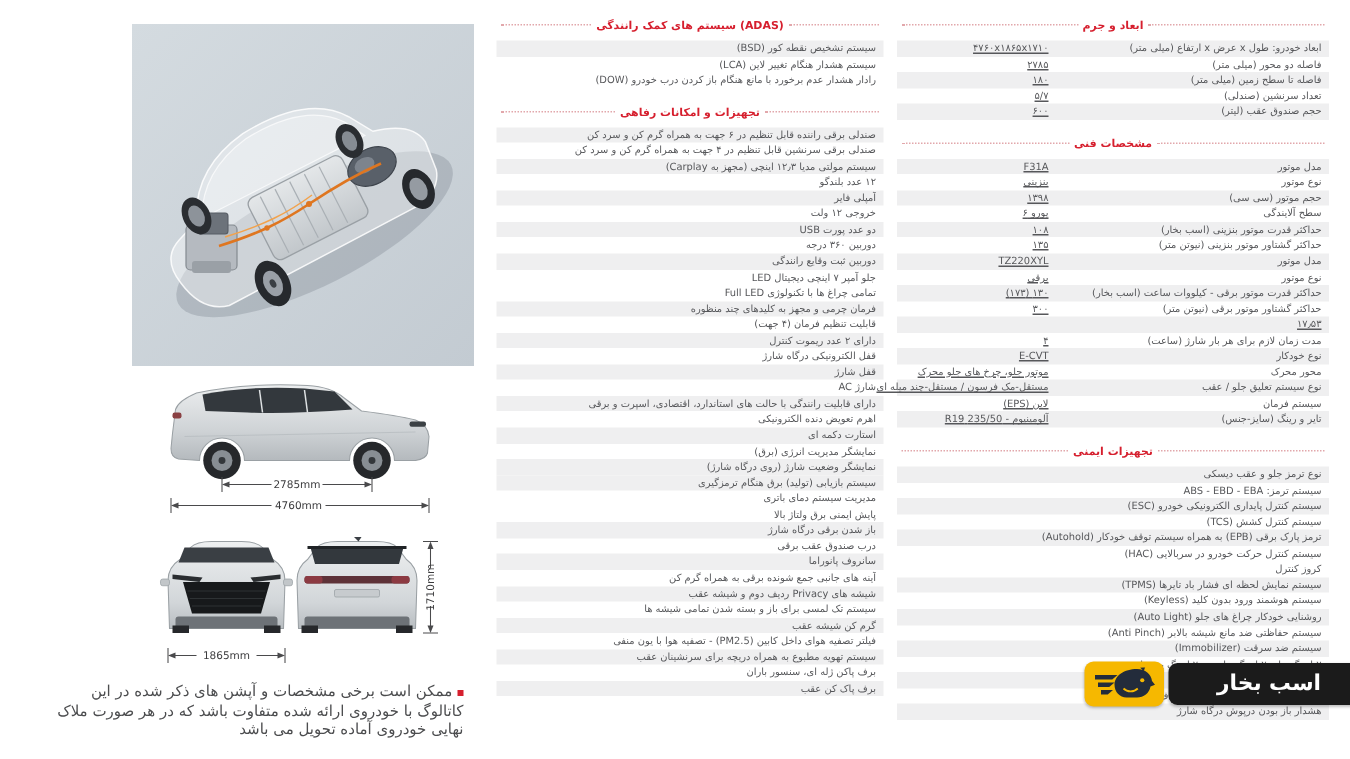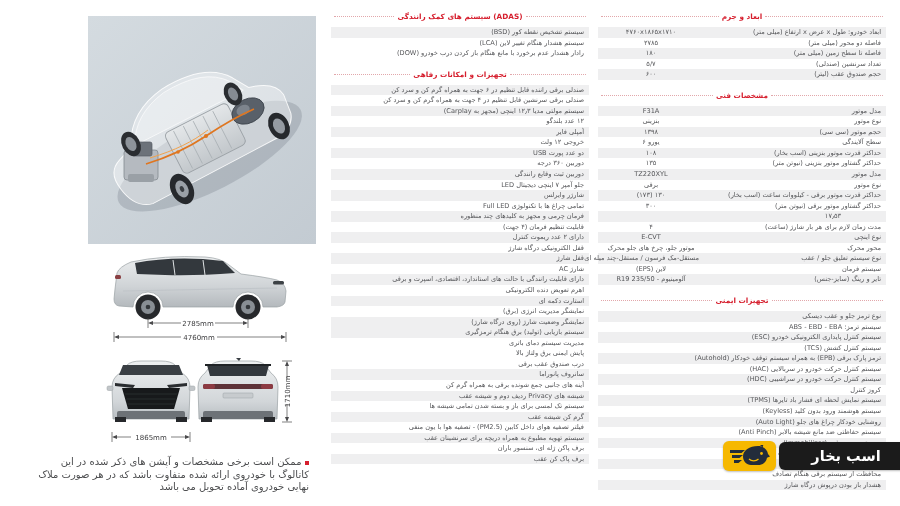--- a/index.html
+++ b/index.html
@@ -15,21 +15,21 @@
   #middle-col{left:331px;width:258px;}
   #right-col{left:598px;width:288px;}
   .sec-header{display:flex;align-items:center;height:13px;margin-bottom:4px;}
   .sec-header::before,.sec-header::after{content:"";flex:1;border-top:1px dotted #e2a7ab;margin:0 3px;}
   .sec-header span{color:#d61f2e;font-weight:bold;font-size:7.3px;white-space:nowrap;}
   .rows{margin-bottom:9px;}
   .spec-row{display:flex;direction:rtl;align-items:center;height:10.55px;line-height:10.55px;
             font-size:6.6px;color:#56575a;padding:0 5px;box-sizing:border-box;}
   .spec-row.alt{background:#efeff0;}
   .spec-row .lab{flex:1;white-space:nowrap;overflow:hidden;}
-  .spec-row .val{flex:none;width:96px;text-align:center;white-space:nowrap;direction:rtl;}
+  .spec-row .val{flex:none;width:96px;white-space:nowrap;direction:rtl;text-decoration:underline;}
   
   .art{position:absolute;}
   #disclaimer{
     position:absolute;left:33px;top:456px;width:276px;
     direction:rtl;text-align:right;font-size:10px;line-height:12.6px;color:#4c4d4f;
   }
   #disclaimer .bullet{display:inline-block;width:4.5px;height:4.5px;background:#d61f2e;margin-left:3px;}
   
   #logo{position:absolute;left:723px;top:441px;height:30px;display:flex;direction:ltr;align-items:center;}
   #logo .badge{width:53px;height:30px;background:#f6b800;border-radius:6px;
@@ -261,23 +261,20 @@
       </div>
       <div class="spec-row">
         <span class="lab">دوربین ۳۶۰ درجه</span>
       </div>
       <div class="spec-row alt">
         <span class="lab">دوربین ثبت وقایع رانندگی</span>
       </div>
       <div class="spec-row">
         <span class="lab">جلو آمپر ۷ اینچی دیجیتال LED</span>
       </div>
-      <div class="spec-row alt">
-        <span class="lab">شارژر وایرلس</span>
-      </div>
       <div class="spec-row">
         <span class="lab">تمامی چراغ ها با تکنولوژی Full LED</span>
       </div>
       <div class="spec-row alt">
         <span class="lab">فرمان چرمی و مجهز به کلیدهای چند منظوره</span>
       </div>
       <div class="spec-row">
         <span class="lab">قابلیت تنظیم فرمان (۴ جهت)</span>
       </div>
       <div class="spec-row alt">
@@ -308,20 +305,23 @@
         <span class="lab">نمایشگر وضعیت شارژ (روی درگاه شارژ)</span>
       </div>
       <div class="spec-row alt">
         <span class="lab">سیستم بازیابی (تولید) برق هنگام ترمزگیری</span>
       </div>
       <div class="spec-row">
         <span class="lab">مدیریت سیستم دمای باتری</span>
       </div>
       <div class="spec-row">
         <span class="lab">پایش ایمنی برق ولتاژ بالا</span>
+      </div>
+      <div class="spec-row alt">
+        <span class="lab">باز شدن برقی درگاه شارژ</span>
       </div>
       <div class="spec-row">
         <span class="lab">درب صندوق عقب برقی</span>
       </div>
       <div class="spec-row alt">
         <span class="lab">سانروف پانوراما</span>
       </div>
       <div class="spec-row">
         <span class="lab">آینه های جانبی جمع شونده برقی به همراه گرم کن</span>
       </div>
@@ -419,21 +419,21 @@
         <span class="val">۳۰۰</span>
       </div>
       <div class="spec-row alt">
         <span class="val">۱۷٫۵۳</span>
       </div>
       <div class="spec-row">
         <span class="lab">مدت زمان لازم برای هر بار شارژ (ساعت)</span>
         <span class="val">۴</span>
       </div>
       <div class="spec-row alt">
-        <span class="lab">نوع اینچی</span>
+        <span class="lab">نوع خودکار</span>
         <span class="val">E-CVT</span>
       </div>
       <div class="spec-row">
         <span class="lab">محور محرک</span>
         <span class="val">موتور جلو، چرخ های جلو محرک</span>
       </div>
       <div class="spec-row alt">
         <span class="lab">نوع سیستم تعلیق جلو / عقب</span>
         <span class="val">مستقل-مک فرسون / مستقل-چند میله ای</span>
       </div>
@@ -460,23 +460,20 @@
         <span class="lab">سیستم کنترل پایداری الکترونیکی خودرو (ESC)</span>
       </div>
       <div class="spec-row">
         <span class="lab">سیستم کنترل کشش (TCS)</span>
       </div>
       <div class="spec-row alt">
         <span class="lab">ترمز پارک برقی (EPB) به همراه سیستم توقف خودکار (Autohold)</span>
       </div>
       <div class="spec-row">
         <span class="lab">سیستم کنترل حرکت خودرو در سربالایی (HAC)</span>
-      </div>
-      <div class="spec-row alt">
-        <span class="lab">سیستم کنترل حرکت خودرو در سراشیبی (HDC)</span>
       </div>
       <div class="spec-row">
         <span class="lab">کروز کنترل</span>
       </div>
       <div class="spec-row alt">
         <span class="lab">سیستم نمایش لحظه ای فشار باد تایرها (TPMS)</span>
       </div>
       <div class="spec-row">
         <span class="lab">سیستم هوشمند ورود بدون کلید (Keyless)</span>
       </div>

